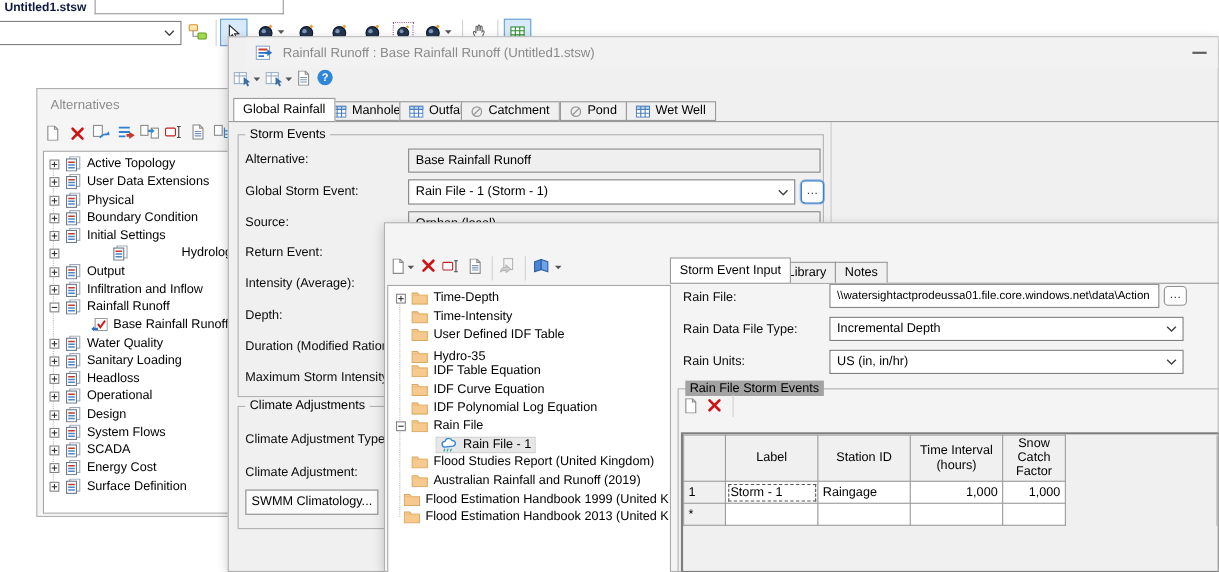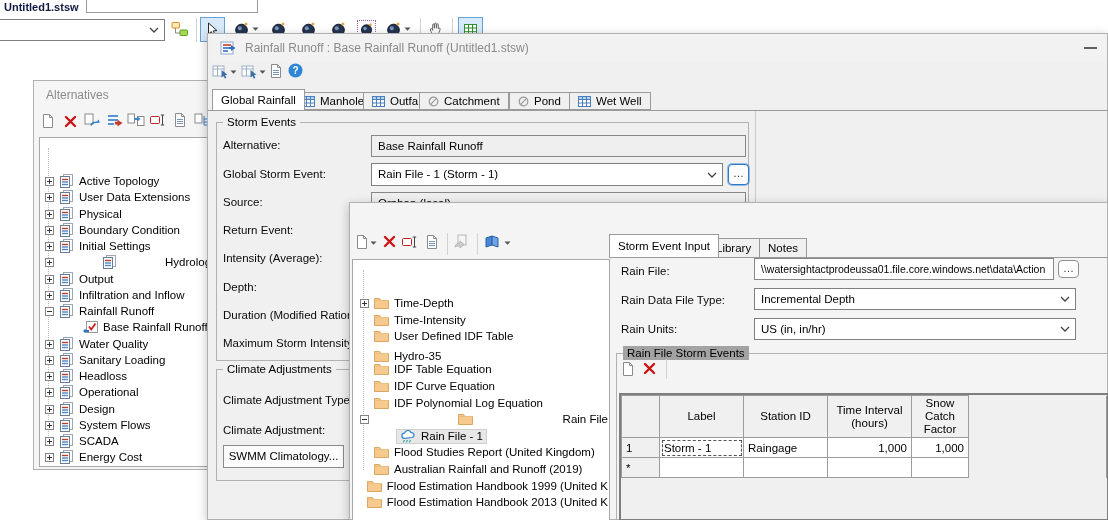--- a/index.html
+++ b/index.html
@@ -17,30 +17,30 @@
   .ellip{position:absolute;box-sizing:border-box;border:1px solid #8f8f8f;border-radius:4px;background:#fdfdfd;
          font-size:11px;line-height:17px;text-align:center;color:#333;}
   .ellip.focus{border:1px solid #2e77c9;box-shadow:0 0 0 1px rgba(46,119,201,.45);}
   .grp{position:absolute;box-sizing:border-box;border:1px solid #b2b2b2;}
   .gt{position:absolute;top:-8px;left:6px;padding:0 4px;font-size:11.5px;line-height:14px;white-space:nowrap;}
   .btn{position:absolute;box-sizing:border-box;border:1px solid #8a8a8a;background:#fbfbfb;
        font-size:11.5px;text-align:center;cursor:default;}
   .sep{position:absolute;width:1px;background:#d2d2d2;}
   .win{position:absolute;box-sizing:border-box;background:#f0f0f0;border:1px solid #b0b0b0;
        box-shadow:0 3px 10px rgba(0,0,0,.25);}
-  .titlebar{position:absolute;left:4px;top:0;right:0;height:28px;background:#f2f2f2;
+  .titlebar{position:absolute;left:16px;top:0;right:0;height:28px;background:#f2f2f2;
             display:flex;align-items:center;gap:9px;padding-left:8px;box-sizing:border-box;}
   .titletext{font-size:12px;color:#8a8a8a;white-space:nowrap;}
   .tabline{position:absolute;height:1px;background:#9a9a9a;}
   .tab{position:absolute;box-sizing:border-box;border:1px solid #9a9a9a;background:#f0f0f0;
        display:flex;align-items:center;gap:5px;padding:0 8px;font-size:11.5px;white-space:nowrap;}
   .tab.active{background:#fff;z-index:3;}
   .treebox{position:absolute;box-sizing:border-box;background:#fff;border:1px solid #a8a8a8;overflow:hidden;}
   .trow{position:absolute;left:1px;right:1px;height:16px;display:flex;align-items:center;gap:5px;
-        font-size:11.5px;white-space:nowrap;margin-top:32px;}
+        font-size:11.5px;white-space:nowrap;}
   .tind{display:inline-block;}
   .exp{position:relative;display:inline-block;width:9px;height:9px;box-sizing:border-box;
        border:1px solid #848484;background:#fff;flex:none;}
   .exp::before{content:"";position:absolute;left:1px;right:1px;top:3px;height:1px;background:#333;}
   .exp.plus::after{content:"";position:absolute;top:1px;bottom:1px;left:3px;width:1px;background:#333;}
   .guide{position:absolute;width:1px;border-left:1px dotted #bdbdbd;}
   .sel{background:#e7e7e7;outline:1px solid #d0d0d0;}
   .ico{display:inline-flex;align-items:center;flex:none;}
   .minbtn{position:absolute;width:13px;height:2px;background:#5f5f5f;}
   table.grid{border-collapse:collapse;table-layout:fixed;background:#f0f0f0;}
@@ -729,21 +729,21 @@
         </div>
       <div class="trow" style="top:103px;height:16.6px;">
           <span class="tind" style="width:15px"></span>
           <span class="ico">
             <svg width="15" height="12">
               <use href="#i-folder"></use>
             </svg>
           </span>
           <span>IDF Polynomial Log Equation</span>
         </div>
-      <div class="trow" style="top:119px;height:16.6px;justify-content:space-between;">
+      <div class="trow" style="top:119px;height:16.6px;">
           <span class="exp" style="margin-left:6px"></span>
           <span class="ico">
             <svg width="15" height="12">
               <use href="#i-folder"></use>
             </svg>
           </span>
           <span>Rain File</span>
         </div>
       <div class="trow" style="top:136px;height:16.6px;">
           <span class="tind" style="width:38px"></span>

